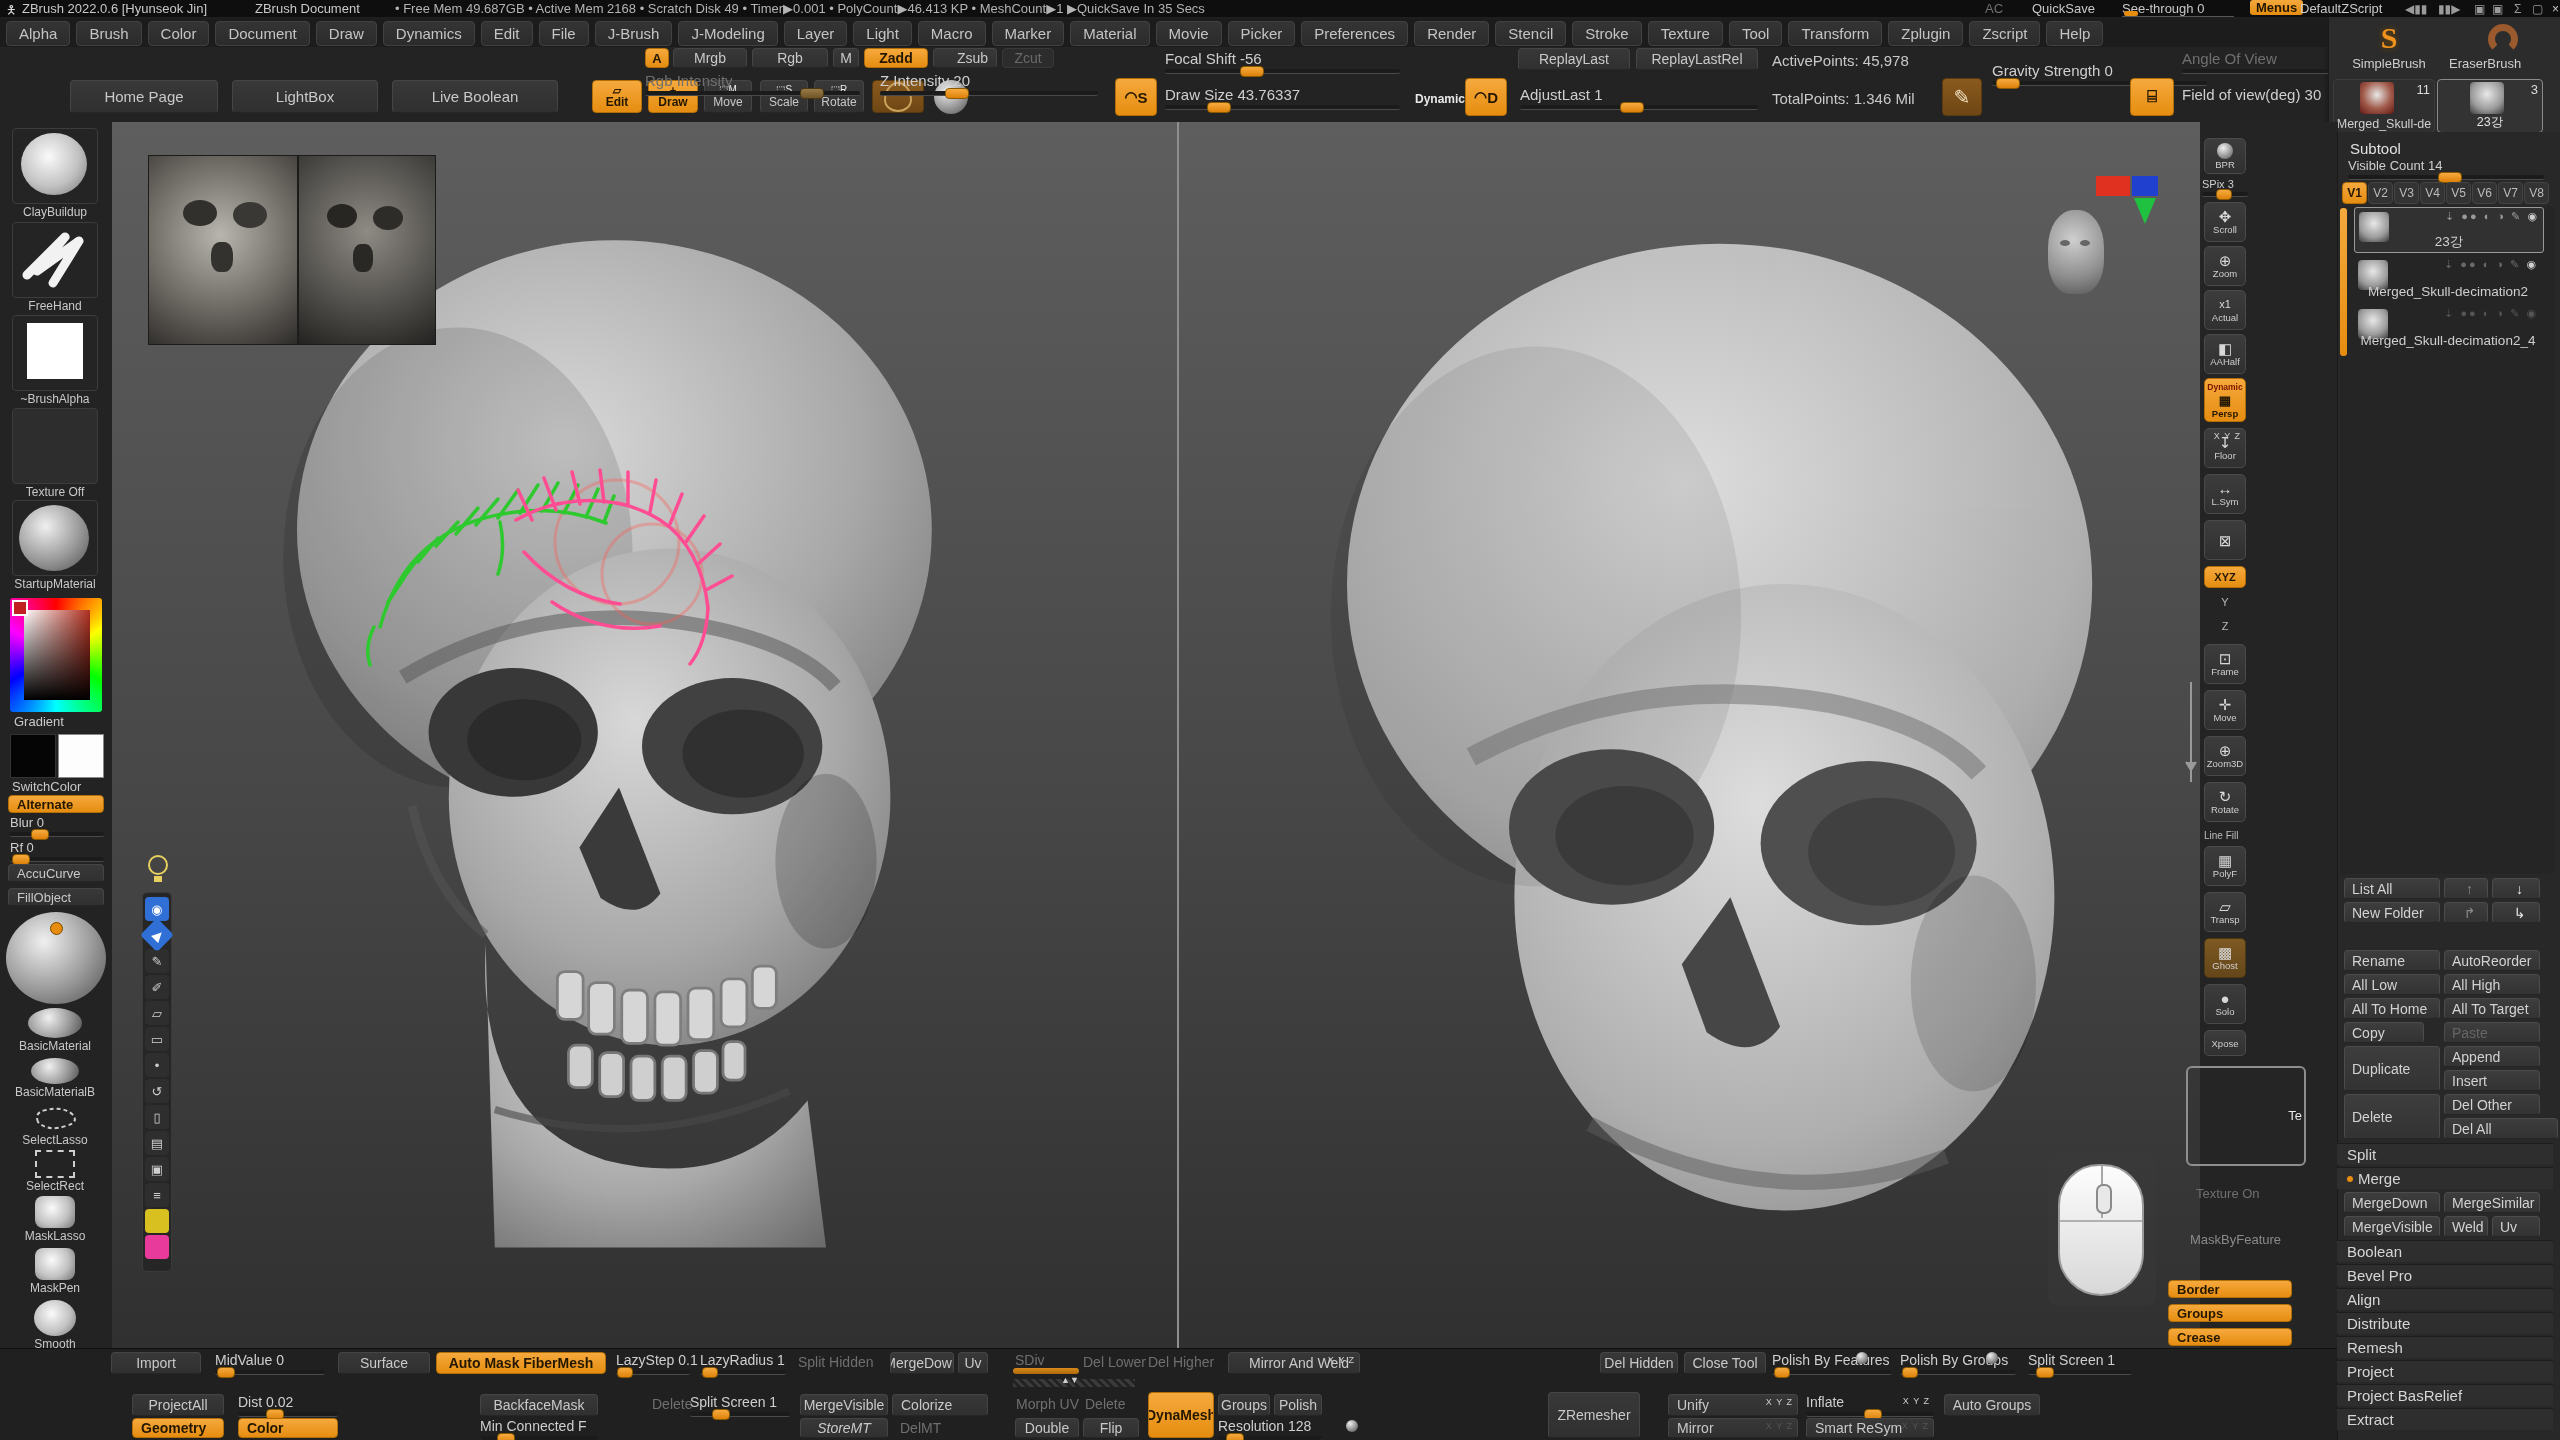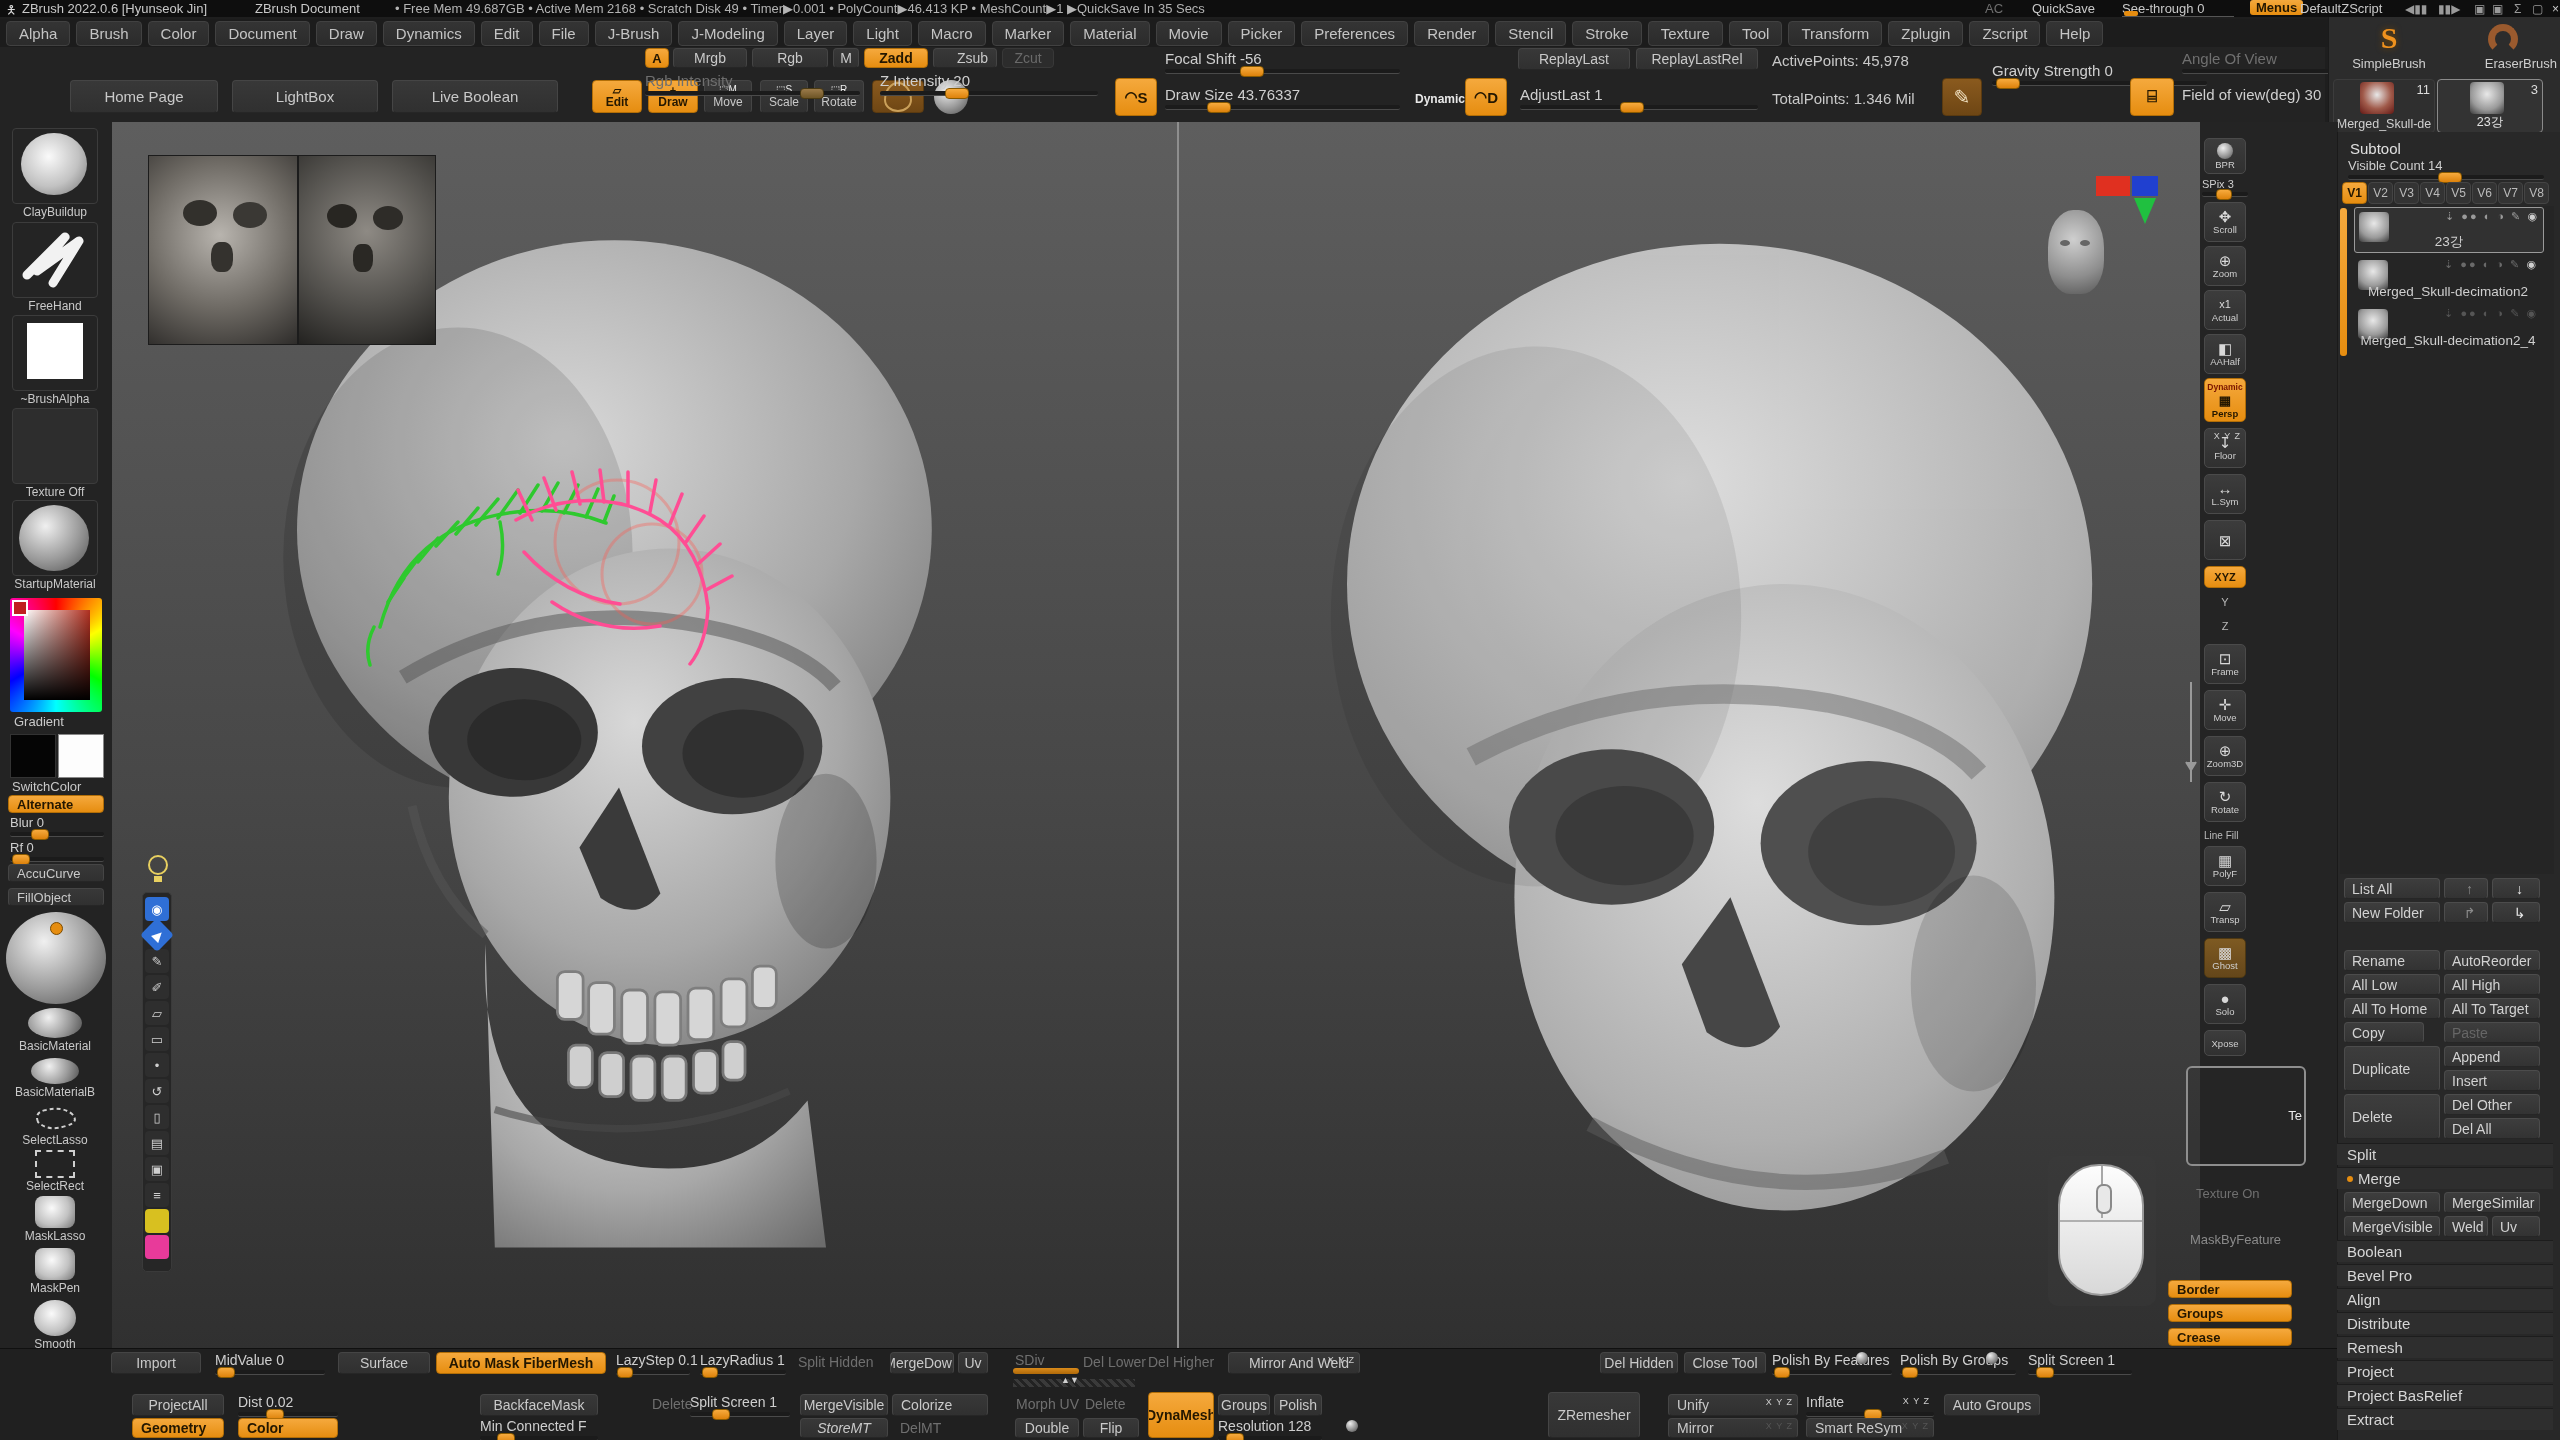--- a/index.html
+++ b/index.html
@@ -184,21 +184,21 @@
     </div>
   <div class="sl" style="left:2033px;top:50px;width:0px;"></div>
 
   <div class="sl" style="left:2180px;top:114px;width:0;"></div>
 
   <div class="abs" style="left:2328px;top:17px;width:232px;height:115px;background:#2c2c2c;border-left:1px solid #1a1a1a;">
     <div class="abs" style="left:6px;top:3px;width:108px;height:58px;text-align:center;">
       <div style="font-size:30px;line-height:36px;color:#f0921e;font-weight:bold;font-family:'Liberation Serif',serif;text-shadow:0 0 6px #7a4a00;">S</div>
       <div style="font-size:13px;color:#cfcfcf;">SimpleBrush</div>
     </div>
-    <div class="abs" style="left:120px;top:3px;width:108px;height:58px;text-align:right;">
+    <div class="abs" style="left:120px;top:3px;width:108px;height:58px;text-align:left;">
       <div style="width:30px;height:30px;margin:4px auto 2px;border:7px solid #9a5a2e;border-radius:50%;border-bottom-color:transparent;box-sizing:border-box;"></div>
       <div style="font-size:13px;color:#cfcfcf;">EraserBrush</div>
     </div>
     <div class="abs" style="left:4px;top:62px;width:100px;height:52px;background:#2f2f2f;border:1px solid #3c3c3c;border-radius:4px;">
       <div class="skthumb" style="left:26px;top:2px;width:34px;height:32px;background:radial-gradient(circle at 50% 40%,#e8e8e8,#a05a4a 55%,#6a1f1a 95%);"></div>
       <span class="abs" style="right:4px;top:2px;font-size:13px;color:#ddd;">11</span>
       <div class="abs" style="left:0;right:0;bottom:1px;text-align:center;font-size:12.5px;color:#cfcfcf;white-space:nowrap;overflow:hidden;">Merged_Skull-de</div>
     </div>
     <div class="abs" style="left:108px;top:62px;width:104px;height:52px;background:#333;border:1px solid #8a8a8a;border-radius:4px;">
       <div class="skthumb" style="left:32px;top:2px;width:34px;height:32px;"></div>
@@ -595,21 +595,21 @@
   <div class="sp-btn" style="left:2444px;top:974px;width:96px;height:21px;">All High</div>
   <div class="sp-btn" style="left:2344px;top:998px;width:96px;height:21px;">All To Home</div>
   <div class="sp-btn" style="left:2444px;top:998px;width:96px;height:21px;">All To Target</div>
   <div class="sp-btn" style="left:2344px;top:1022px;width:80px;height:21px;">Copy</div>
   <div class="sp-btn dim" style="left:2444px;top:1022px;width:96px;height:21px;">Paste</div>
   <div class="sp-btn" style="left:2344px;top:1046px;width:96px;height:45px;">Duplicate</div>
   <div class="sp-btn" style="left:2444px;top:1046px;width:96px;height:21px;">Append</div>
   <div class="sp-btn" style="left:2444px;top:1070px;width:96px;height:21px;">Insert</div>
   <div class="sp-btn" style="left:2344px;top:1094px;width:96px;height:45px;">Delete</div>
   <div class="sp-btn" style="left:2444px;top:1094px;width:96px;height:21px;">Del Other</div>
-  <div class="sp-btn" style="left:2444px;top:1118px;width:96px;height:21px;">Del All</div>
+  <div class="sp-btn" style="left:2444px;top:1118px;width:114px;height:21px;">Del All</div>
   <div class="sp-hd" style="top:1143px;">Split</div>
   <div class="sp-hd" style="top:1167px;">
       <span style="width:6px;height:6px;border-radius:50%;background:#e68d10;margin-right:5px;"></span>
       <span>Merge</span>
     </div>
   <div class="sp-btn" style="left:2344px;top:1192px;width:96px;height:21px;">MergeDown</div>
   <div class="sp-btn" style="left:2444px;top:1192px;width:96px;height:21px;">MergeSimilar</div>
   <div class="sp-btn" style="left:2344px;top:1216px;width:96px;height:21px;">MergeVisible</div>
   <div class="sp-btn" style="left:2444px;top:1216px;width:44px;height:21px;">Weld</div>
   <div class="sp-btn" style="left:2492px;top:1216px;width:48px;height:21px;">Uv</div>

